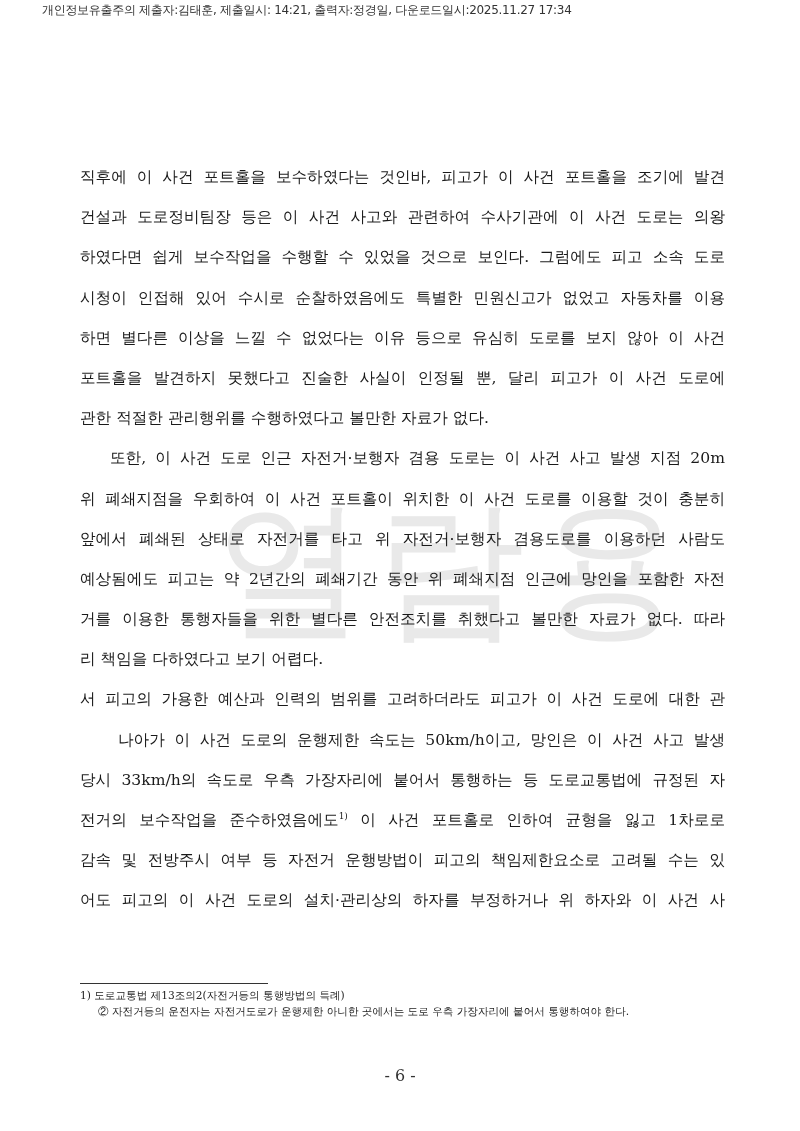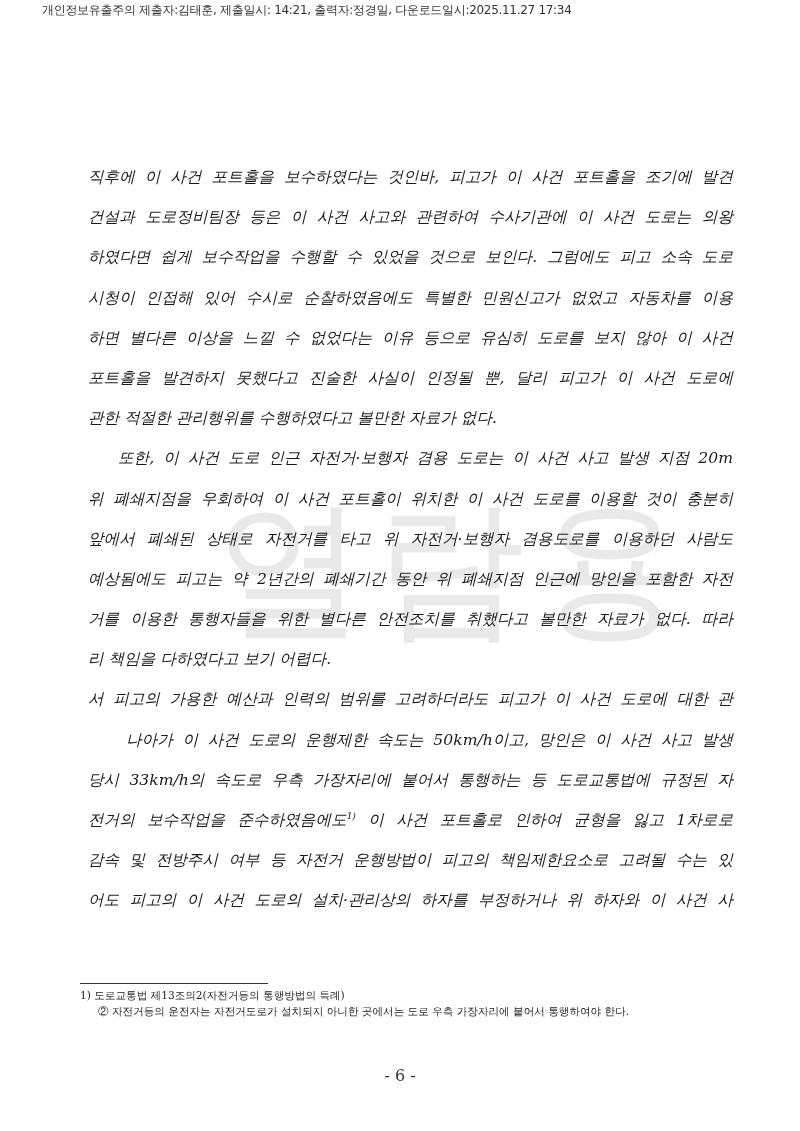--- a/index.html
+++ b/index.html
@@ -32,25 +32,24 @@
       font-family: Liberation Mono, monospace;
       font-size: 150px;
       color: #e9e9e9;
       letter-spacing: 10px;
       z-index: 0;
       pointer-events: none;
       white-space: nowrap;
     }
     .body-text {
       position: absolute;
-      left: 88px;
+      left: 80px;
       top: 162px;
       width: 645px;
       z-index: 1;
-      font-style: italic;
     }
     .line {
       height: 40.2px;
       line-height: 30px;
       font-size: 15.6px;
       text-align: justify;
       text-align-last: justify;
       white-space: nowrap;
       overflow: visible;
     }
@@ -129,17 +128,17 @@
 </div>
 
 <div class="footnote-rule"></div>
 <div class="footnotes">
   <div>
     <span>1)</span>
     <span>도로교통법 제13조의2(자전거등의 통행방법의 특례)</span>
   </div>
   <div class="fn-item2">
     <span>②</span>
-    <span>자전거등의 운전자는 자전거도로가 설치되지 아니한 곳에서는 도로 우측 가장자리에 붙어서 통행하여야 한다.</span>
+    <span>자전거등의 운전자는 자전거도로가 운행제한 아니한 곳에서는 도로 우측 가장자리에 붙어서 통행하여야 한다.</span>
   </div>
 </div>
 
 <div class="page-number">- 6 -</div>
 
 </body></html>

